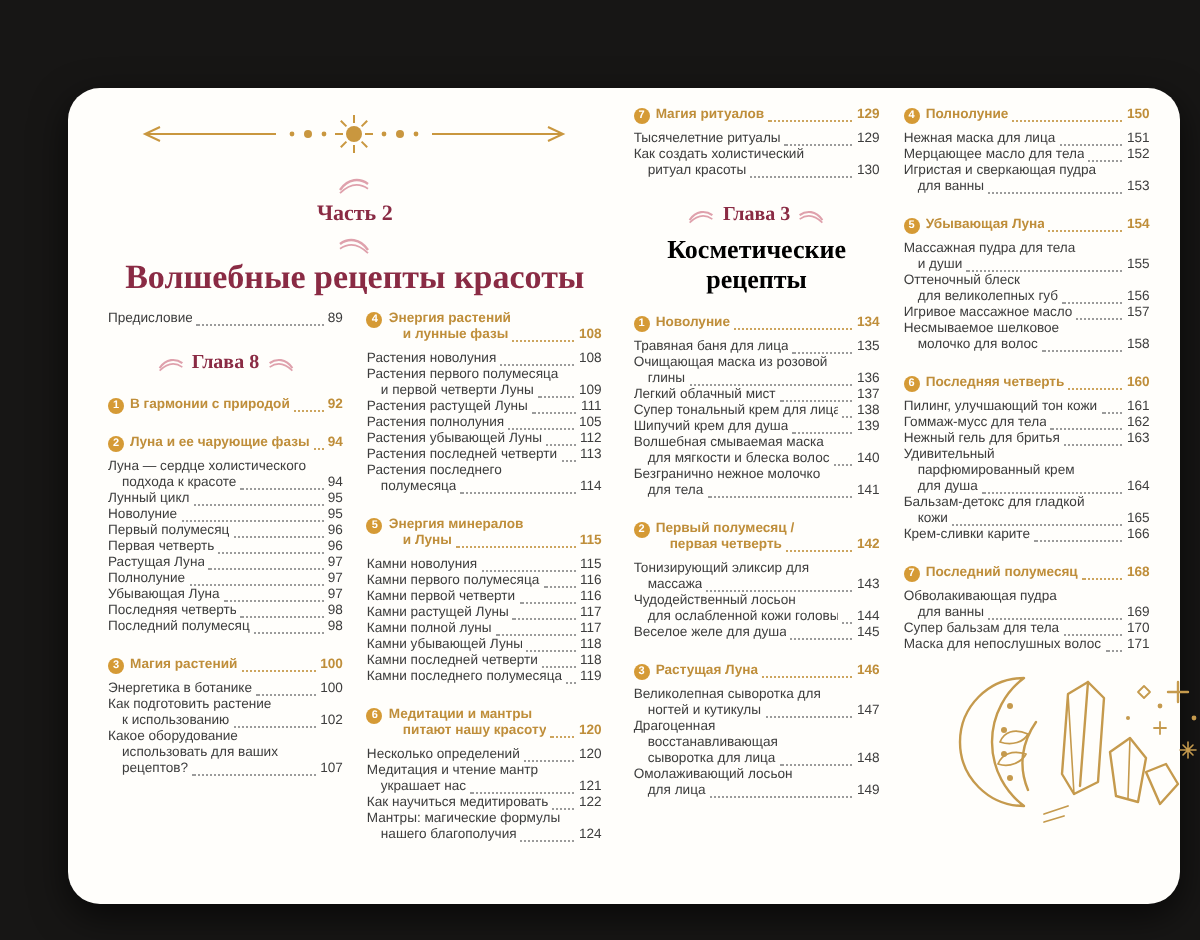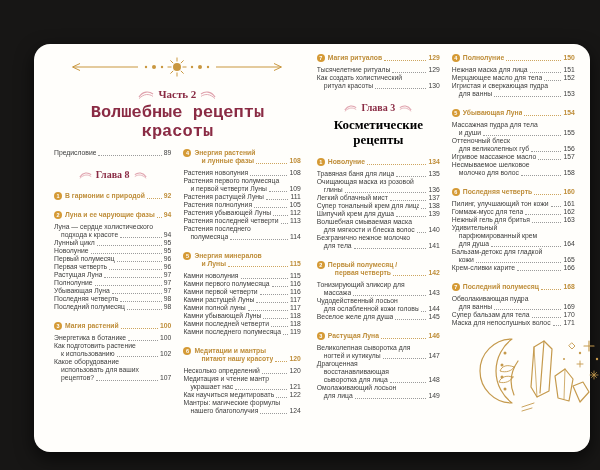--- a/index.html
+++ b/index.html
@@ -19,22 +19,22 @@
   .cols{display:flex;gap:12px;flex:1;}
   .toc-col{flex:1;min-width:0;font-size:6.8px;line-height:8px;color:#3d3d3d;}
 
   
   .ornament{margin:4px auto 10px;display:block;}
 
   
   .part-head{text-align:center;margin-bottom:6px;}
   .label-row{display:flex;align-items:center;justify-content:center;gap:4px;
     font-family:"Liberation Serif",serif;font-weight:bold;color:#8a2b44;}
-  .part-label-row{font-size:11px;line-height:13px;}
-  .part-title{font-family:Liberation Mono, monospace;font-weight:bold;
+  .part-label-row{font-size:11px;line-height:13px;flex-direction:column;}
+  .part-title{font-family:Liberation Serif, serif;font-weight:bold;
     font-size:17px;line-height:19px;color:#8a2b44;margin-top:2px;}
   .chapter{text-align:center;margin:12px 0 8px;}
   .ch-label-row{font-size:10px;line-height:12px;}
   .ch-title{font-family:"Liberation Serif",serif;font-weight:bold;
     font-size:13px;line-height:15px;color:#000000;margin-top:3px;}
   .flor{flex:none;}
 
   
   .row{display:flex;align-items:flex-end;}
   .txt{white-space:nowrap;overflow:hidden;}

